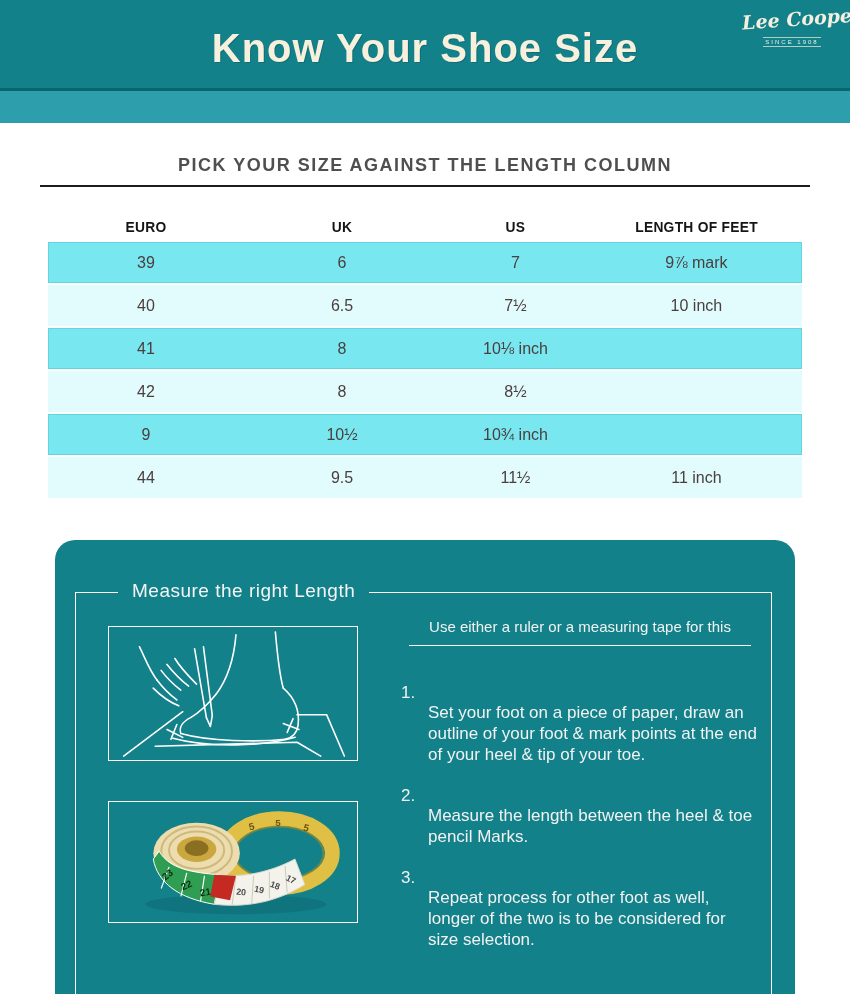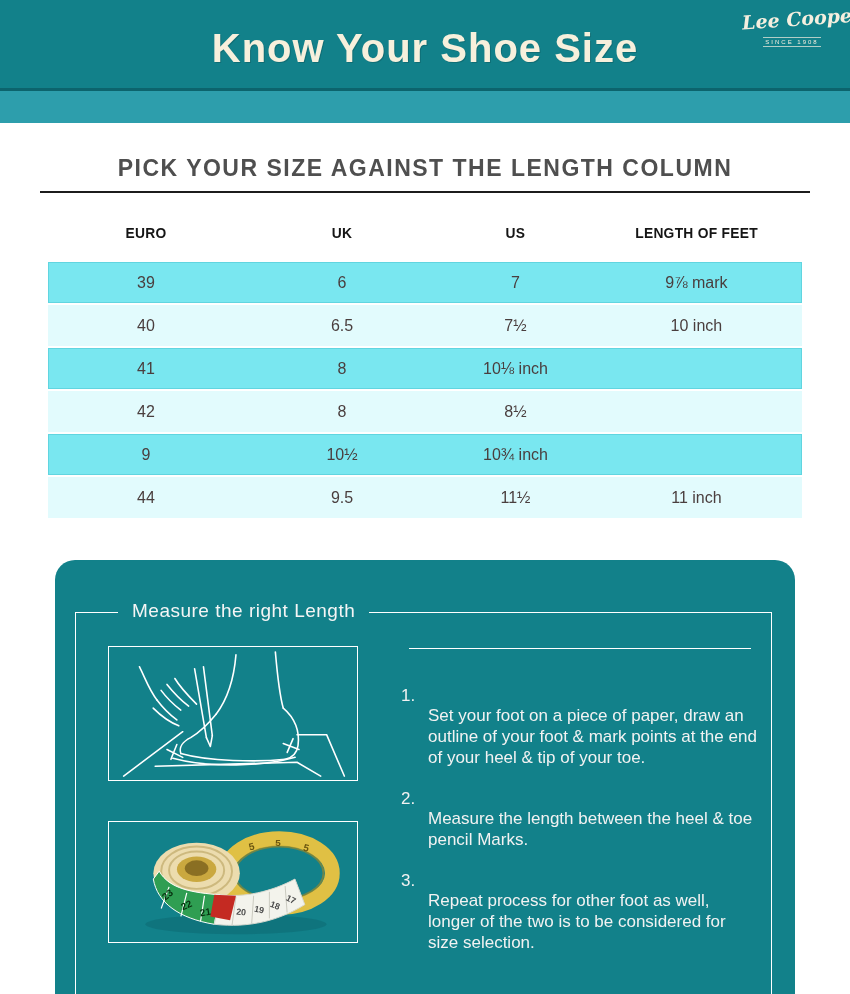--- a/index.html
+++ b/index.html
@@ -40,39 +40,39 @@
     font-size:6px; letter-spacing:2px; margin-top:1px;
     border-top:1px solid rgba(245,239,223,0.7);
     border-bottom:1px solid rgba(245,239,223,0.7);
     display:inline-block; padding:1px 2px;
   }
 
   
   .pick-heading {
     margin-top:32px;
     text-align:center;
-    font-size:23px; font-weight:bold;
+    font-size:18px; font-weight:bold;
     letter-spacing:1.5px;
     color:#4F4F4F;
   }
   .pick-rule {
     margin:9px 40px 0 40px;
     height:2px; background:#1c1c1c;
   }
 
   
   .size-table { margin:0 48px; }
   .t-head {
     margin-top:31px;
     display:grid; grid-template-columns:26% 26% 20% 28%;
     font-size:15px; font-weight:bold; color:#151515;
     letter-spacing:0.3px;
   }
   .t-head > div { text-align:center; transform:scaleX(0.92); }
-  .t-body { margin-top:21px; display:flex; flex-direction:column; gap:2px; }
+  .t-body { margin-top:7px; display:flex; flex-direction:column; gap:2px; }
   .t-row {
     height:41px;
     display:grid; grid-template-columns:26% 26% 20% 28%;
     align-items:center;
   }
   .t-row > div { text-align:center; font-size:16px; color:#4a3e3e; }
   .t-row.cyan  { background:#79E7F0; box-shadow:inset 0 0 0 1px rgba(28,160,175,0.25); }
   .t-row.light { background:#E2FBFD; }
 
   
@@ -244,20 +244,21 @@
         <g font-family="Liberation Sans, sans-serif" font-size="9" font-weight="bold" fill="#4d4d4d">
           <text x="128" y="94" transform="rotate(6 128 94)">20</text>
           <text x="146" y="91" transform="rotate(12 146 91)">19</text>
           <text x="162" y="86" transform="rotate(20 162 86)">18</text>
           <text x="178" y="79" transform="rotate(28 178 79)">17</text>
         </g>
       </svg>
     </div>
 
     <div class="right-col">
+      <div class="subtitle">Use either a ruler or a measuring tape for this</div>
       <div class="subtitle-rule"></div>
       <div class="steps">
         <div class="step">
           <span class="step-num">1.</span>
           <span class="step-text">Set your foot on a piece of paper, draw an outline of your foot &amp; mark points at the end of your heel &amp; tip of your toe.</span>
         </div>
         <div class="step">
           <span class="step-num">2.</span>
           <span class="step-text">Measure the length between the heel &amp; toe pencil Marks.</span>
         </div>

